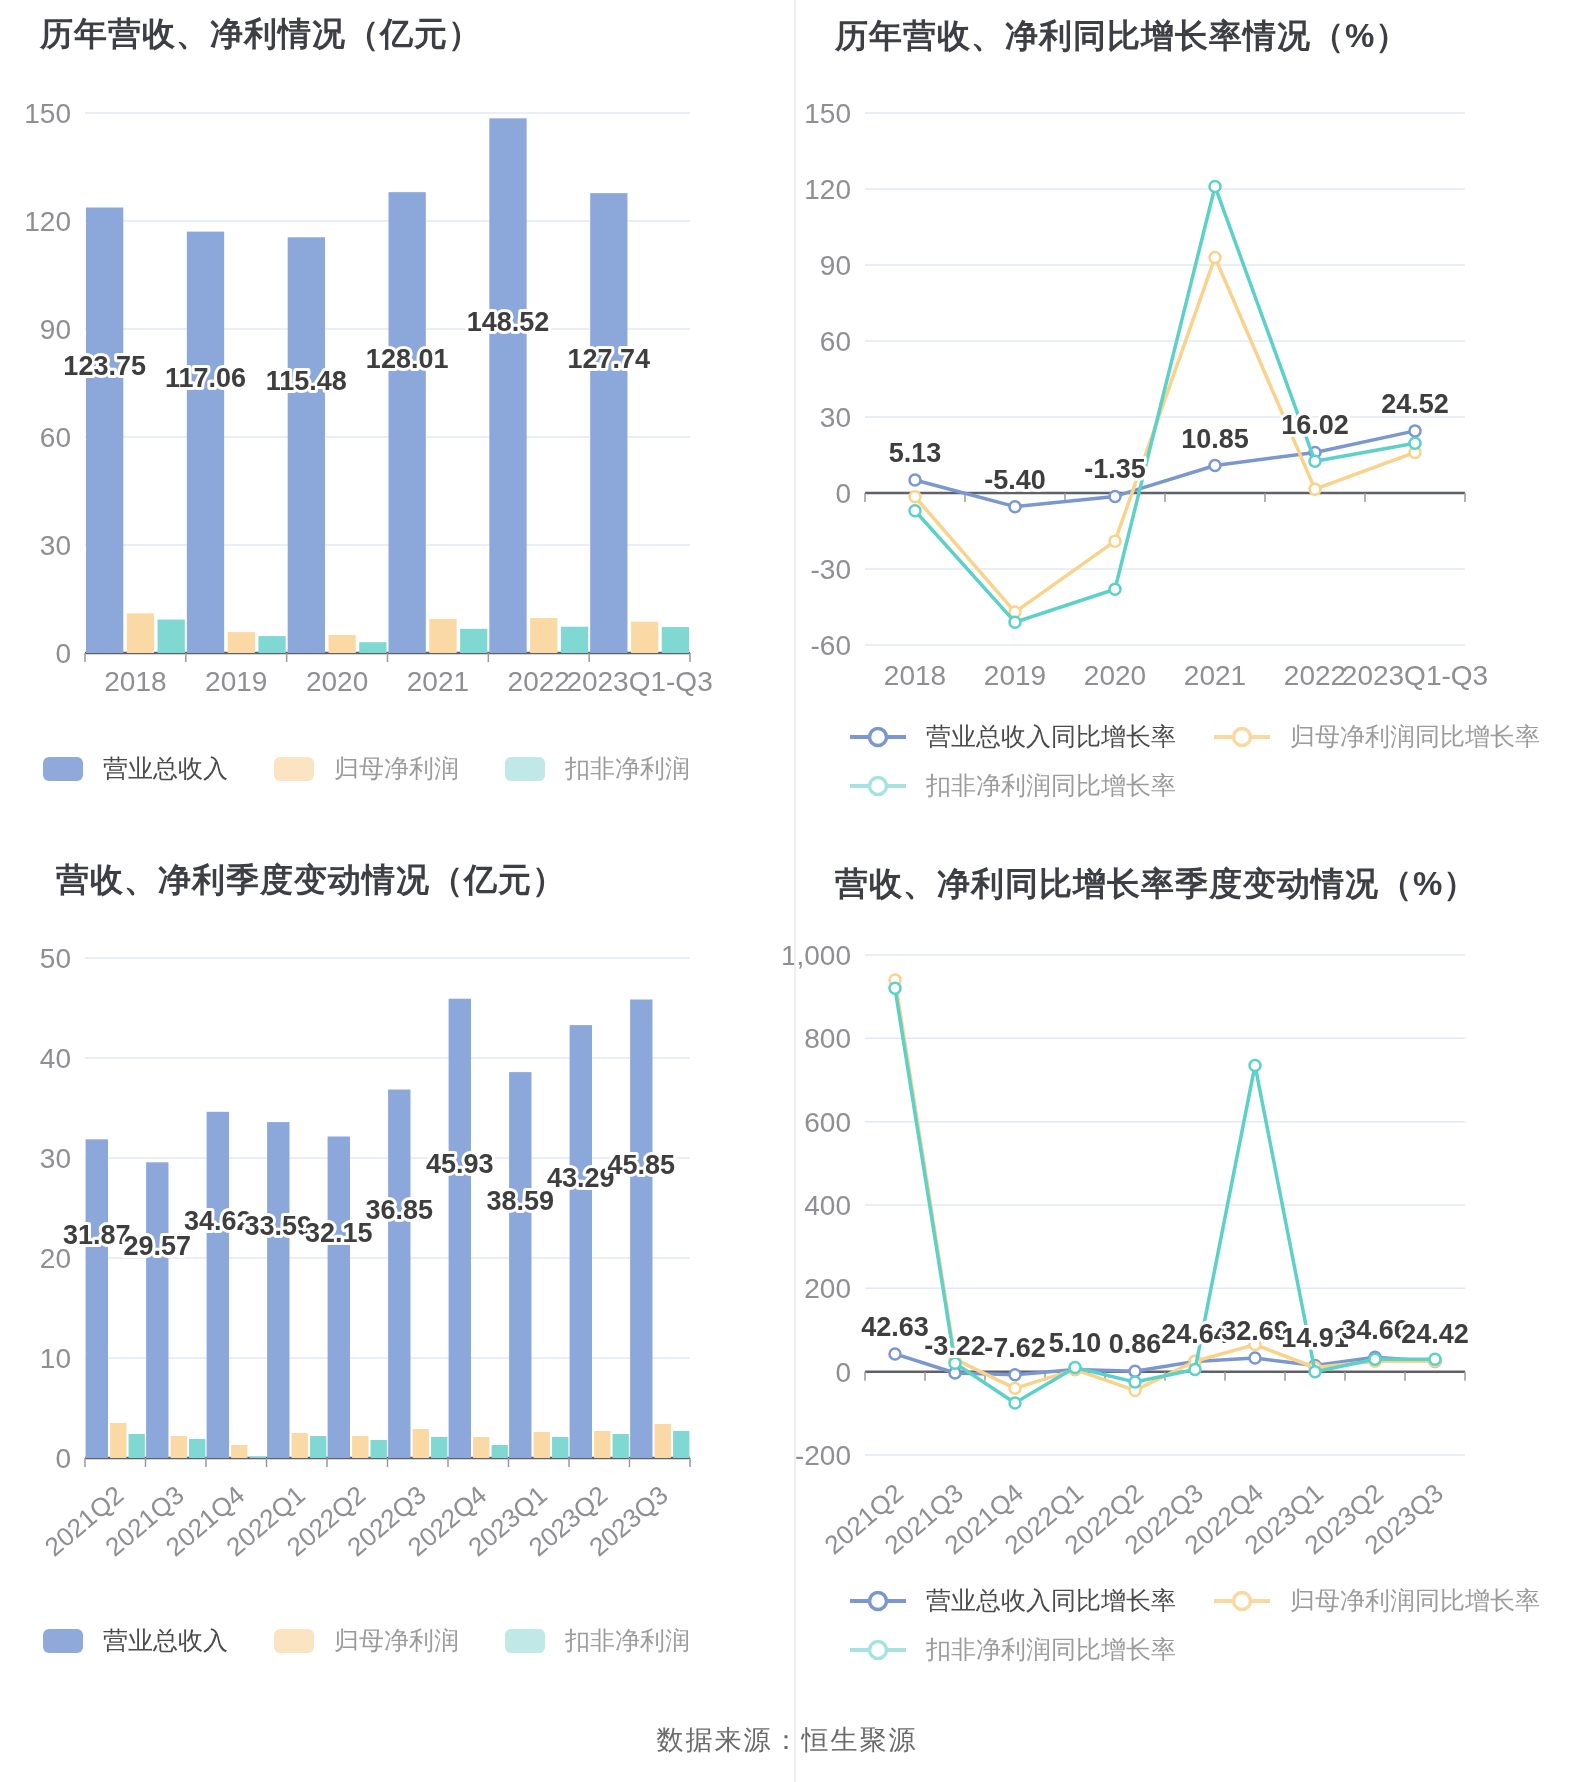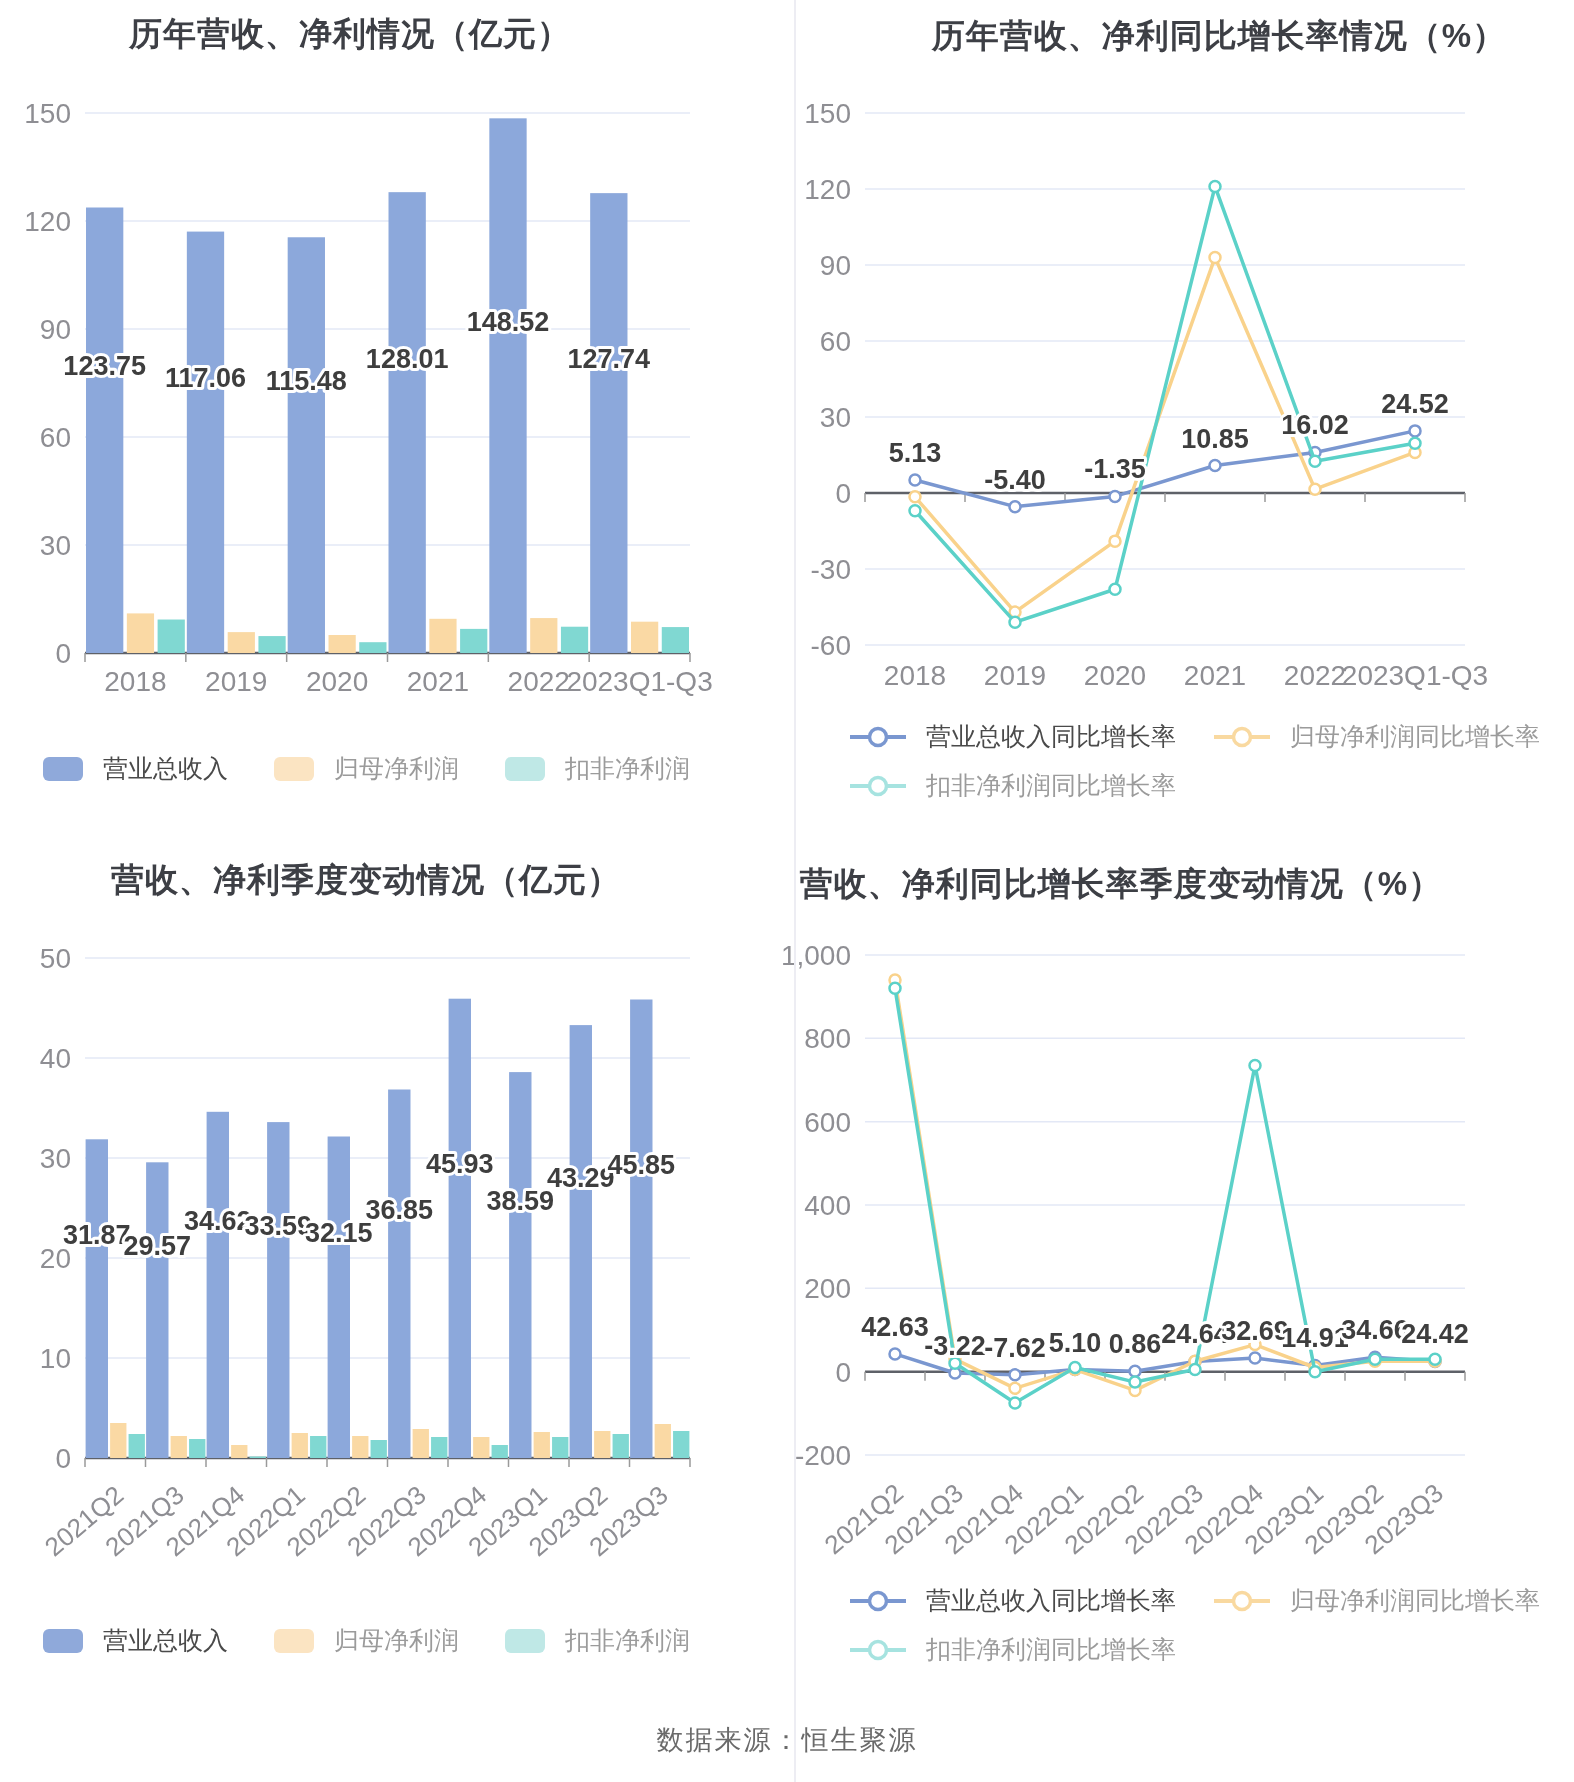--- a/index.html
+++ b/index.html
@@ -2,22 +2,22 @@
 <html><head>
 <meta charset="utf-8">
 <style>
   html,body{margin:0;padding:0;}
   body{
     width:1574px;height:1782px;position:relative;background:#ffffff;
     font-family:"Liberation Sans",sans-serif;overflow:hidden;
   }
   #canvas{position:absolute;left:0;top:0;}
   .chart-title{
-    position:absolute;text-align:center;font-size:33px;font-weight:700;
-    color:#3d3f45;letter-spacing:1px;white-space:nowrap;
+    position:absolute;font-size:33px;font-weight:700;
+    color:#3d3f45;letter-spacing:1px;white-space:nowrap;margin-left:40px;
   }
   #title-0{left:0;top:12px;width:700px;}
   #title-1{left:795px;top:14px;width:848px;}
   #title-2{left:16px;top:858px;width:700px;}
   #title-3{left:795px;top:862px;width:652px;}
   .legend{position:absolute;display:flex;align-items:center;}
   .legend.bar-style{justify-content:flex-end;column-gap:46px;}
   .legend.line-style{flex-wrap:wrap;column-gap:38px;row-gap:16px;align-items:center;}
   #legend-0{left:0;top:752px;width:690px;}
   #legend-1{left:850px;top:720px;width:700px;}

